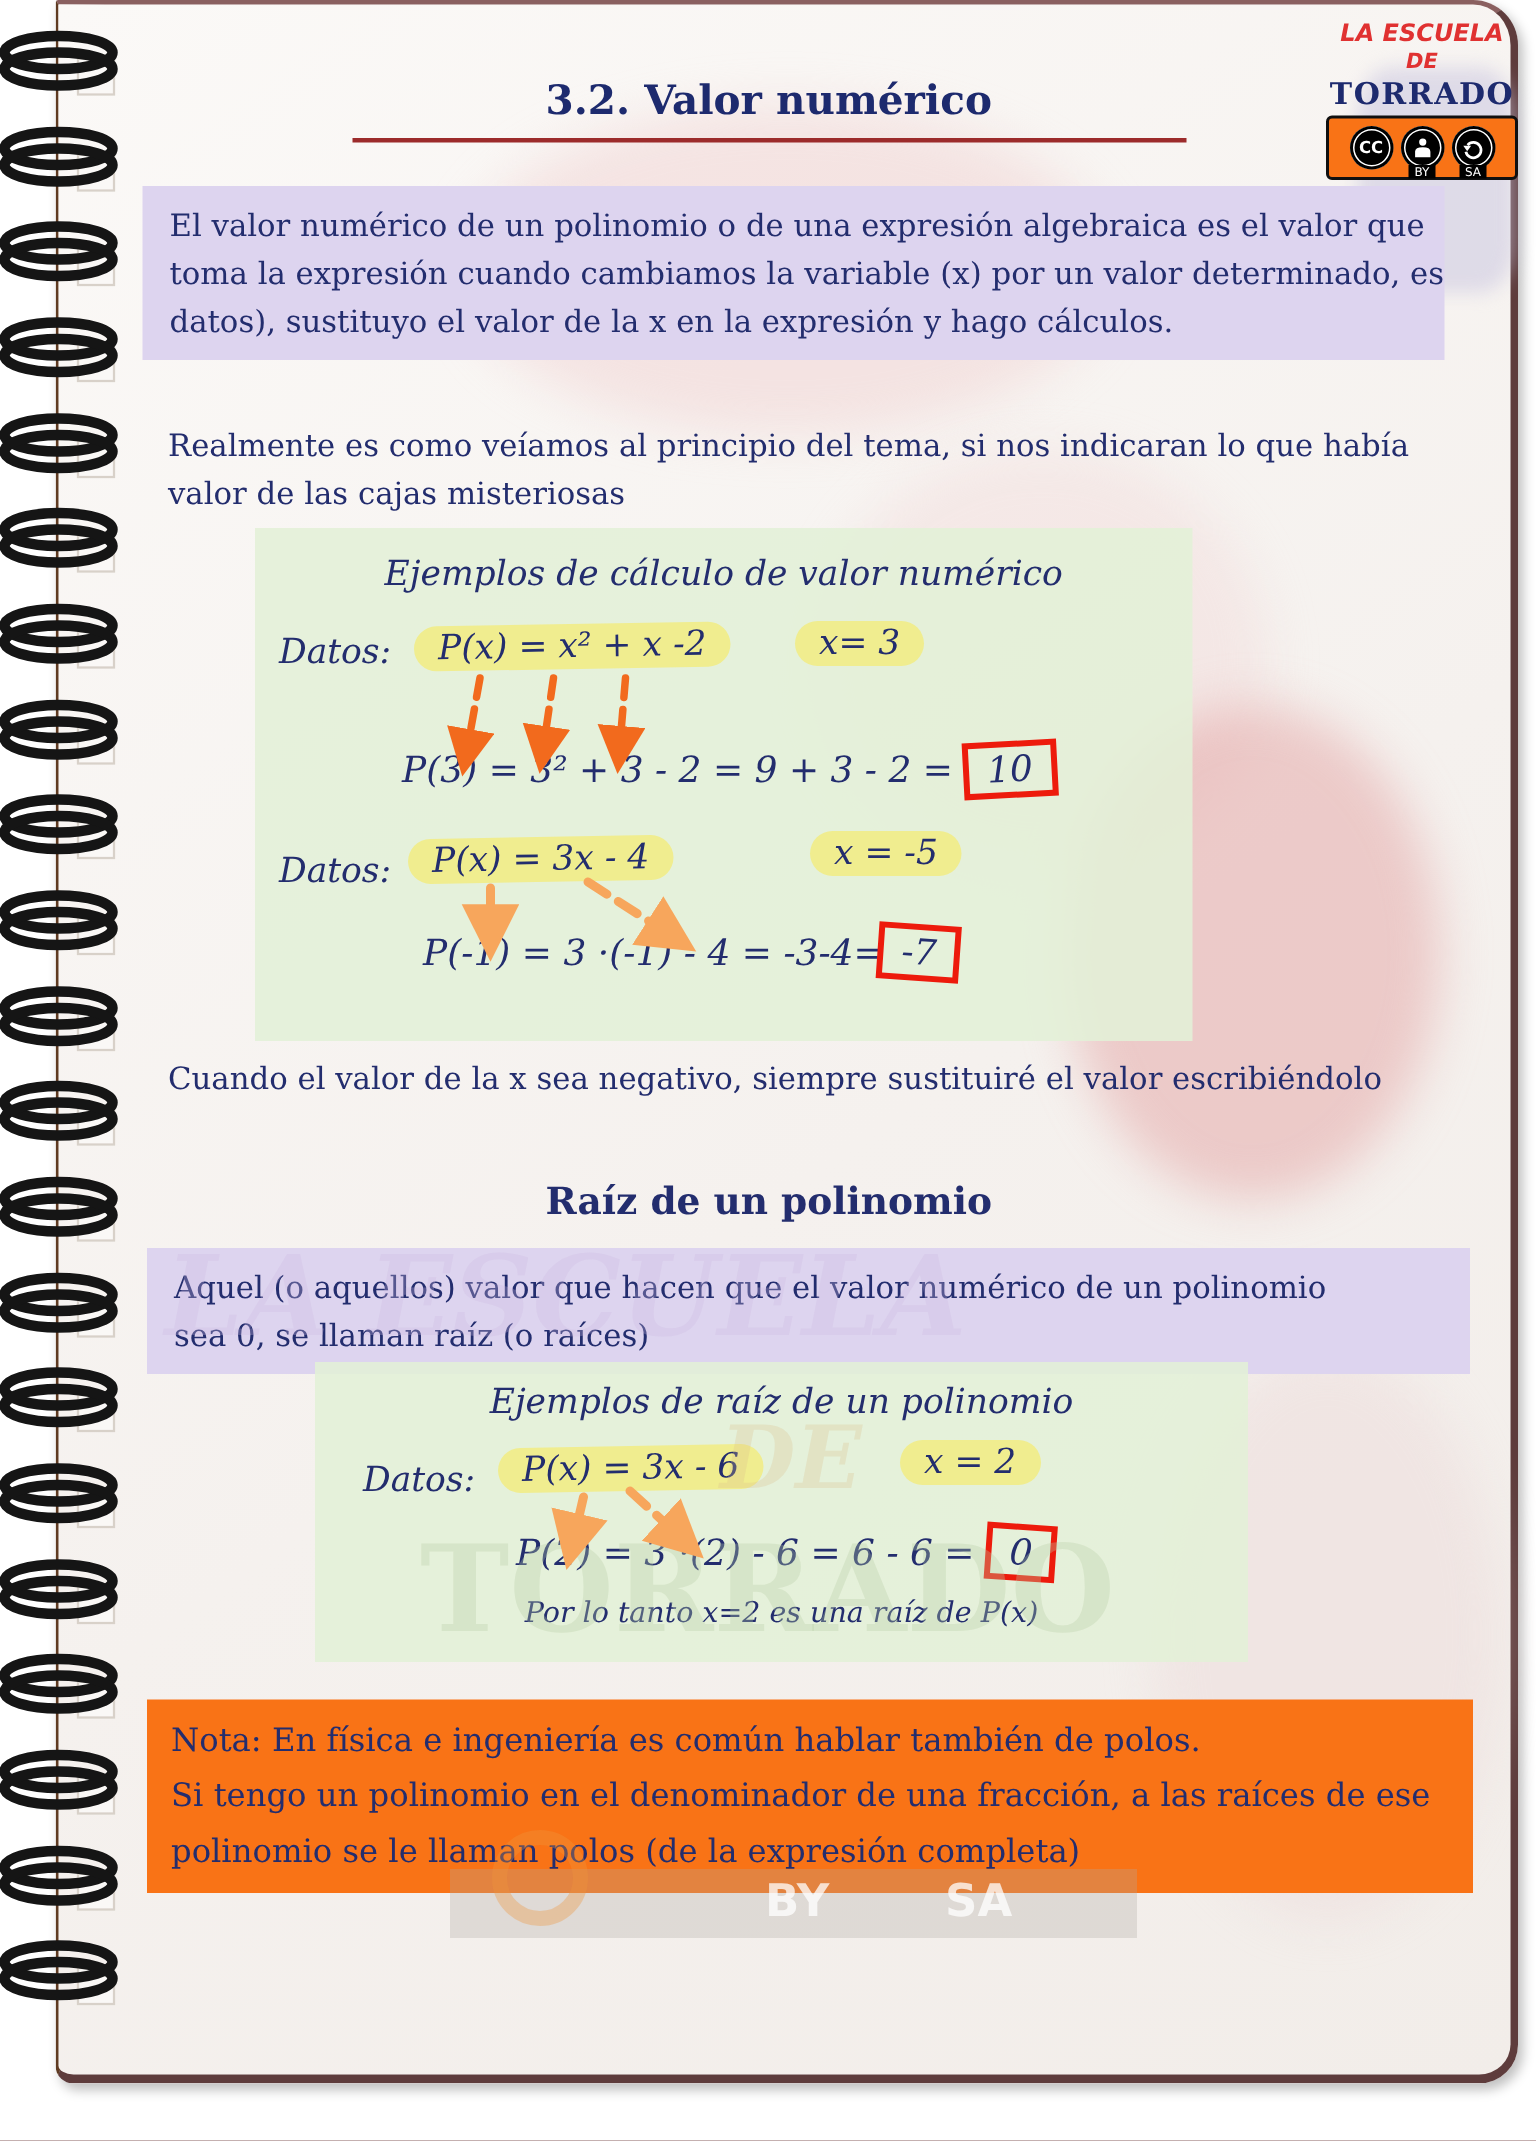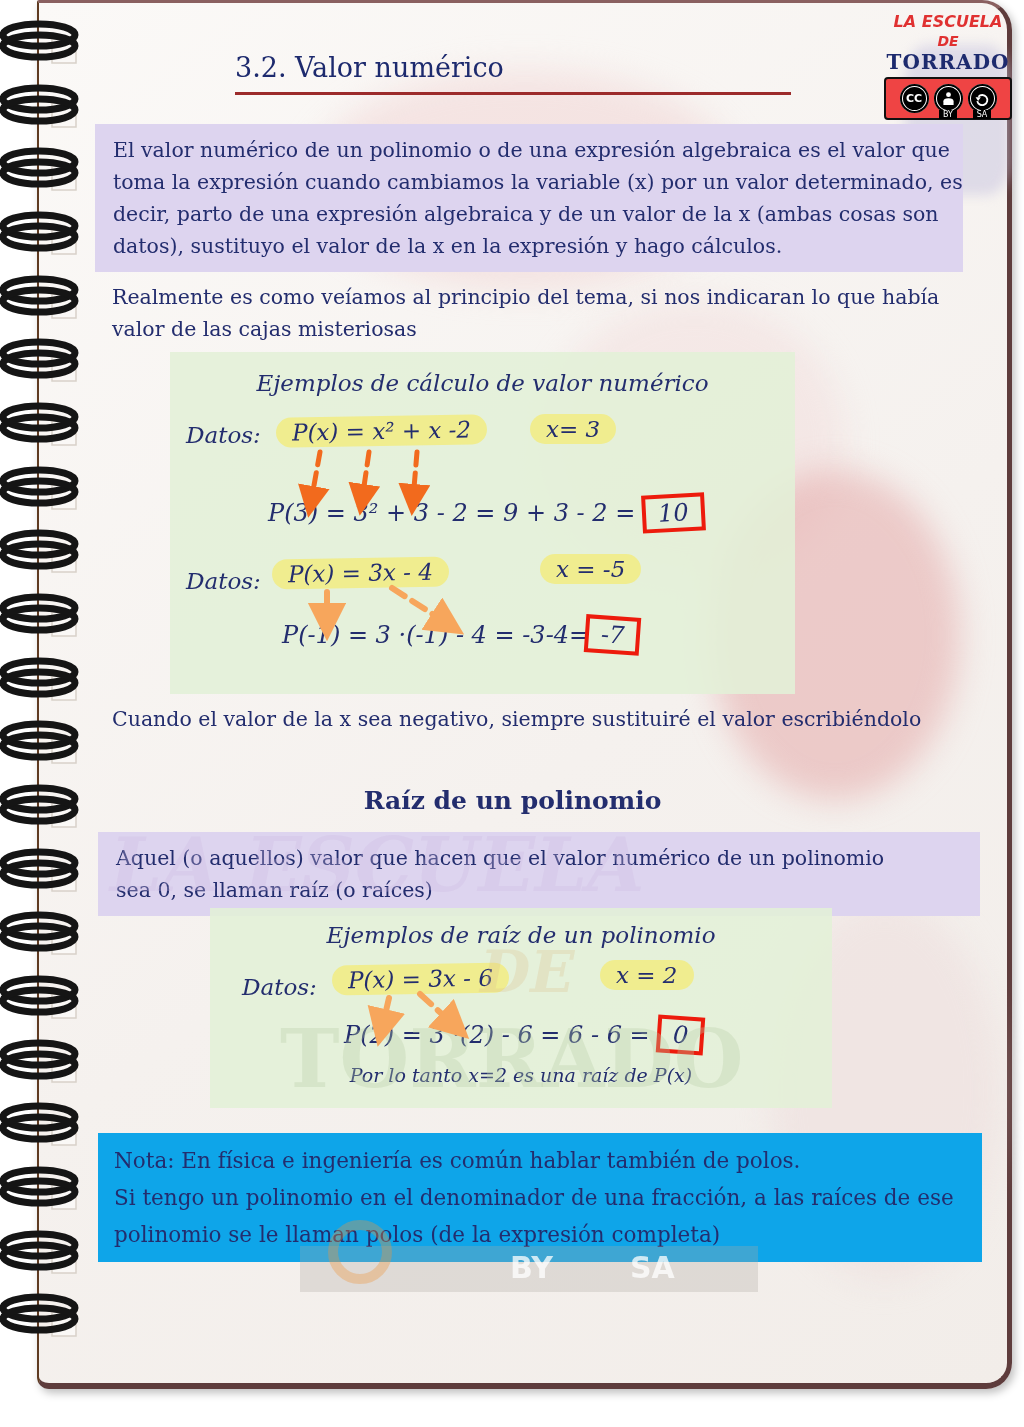--- a/index.html
+++ b/index.html
@@ -5,31 +5,31 @@
   html,body{margin:0;padding:0;}
   body{width:1024px;height:1427px;position:relative;background:#ffffff;overflow:hidden;
        font-family:"DejaVu Serif", serif;color:#232d6e;}
   .paper{position:absolute;left:37px;top:0;width:968px;height:1380px;
          background:linear-gradient(145deg,#fbf9f7 0%,#f5f1ee 55%,#f2ede9 100%);
          border-top:3px solid #8a6060;border-right:5px solid #5e3c3c;border-bottom:6px solid #5e3c3c;
          border-left:2px solid #5f3b22;
          border-radius:2px 30px 26px 12px;box-shadow:3px 4px 8px rgba(0,0,0,.25);}
   .blob{position:absolute;border-radius:50%;filter:blur(16px);pointer-events:none;}
   
-  .title{position:absolute;left:235px;top:52px;width:555px;
-         font-size:27px;font-weight:normal;color:#1d2a6e;}
+  .title{position:absolute;left:235px;top:52px;width:555px;text-align:center;
+         font-size:27px;font-weight:bold;color:#1d2a6e;}
   .title-underline{position:absolute;left:235px;top:92px;width:556px;height:3px;background:#9c2b2b;}
   
   .logo{position:absolute;left:884px;top:12px;width:128px;text-align:center;}
   .logo-l1{font-family:"DejaVu Sans",sans-serif;font-style:italic;font-weight:bold;
            font-size:16px;color:#e03131;white-space:nowrap;}
   .logo-l2{font-family:"DejaVu Sans",sans-serif;font-style:italic;font-weight:bold;
            font-size:14px;color:#e03131;margin-top:2px;}
   .logo-l3{font-size:20px;font-weight:bold;color:#1d2a6e;letter-spacing:1px;margin-top:1px;}
-  .cc-badge{margin-top:3px;background:#ef4444;border:2px solid #101010;border-radius:4px;
+  .cc-badge{margin-top:3px;background:#f97316;border:2px solid #101010;border-radius:4px;
             display:flex;justify-content:center;align-items:flex-start;gap:5px;padding:5px 4px 2px 4px;height:43px;box-sizing:border-box;}
   .cc-item{display:flex;flex-direction:column;align-items:center;}
   .cc-circle{width:29px;height:29px;background:#000;border-radius:50%;display:flex;
              align-items:center;justify-content:center;box-shadow:inset 0 0 0 2px #000,inset 0 0 0 3px #fff;}
   .cc-cc{color:#fff;font-family:"DejaVu Sans",sans-serif;font-weight:bold;font-size:11px;}
   .cc-tag{background:#000;color:#fff;font-family:"DejaVu Sans",sans-serif;font-size:8px;
           line-height:9px;padding:0 4px;margin-top:-3px;}
   
   .pbox{position:absolute;background:#ddd4ef;padding:10px 18px;font-size:20.5px;line-height:32px;}
   .freepara{position:absolute;font-size:20.5px;line-height:32px;}
@@ -37,21 +37,21 @@
   .gbox{position:absolute;background:rgba(227,240,215,.88);font-style:italic;}
   .gbox-heading{position:absolute;width:100%;text-align:center;font-size:23px;}
   .datos{position:absolute;font-size:23px;}
   .pill{position:absolute;background:#f0ed8f;border-radius:15px;padding:2px 16px;
         font-size:23px;white-space:nowrap;}
   .eq{position:absolute;font-size:24px;white-space:nowrap;display:flex;align-items:center;}
   .redbox{display:inline-block;border:4px solid #ed1b0c;padding:1px 12px;margin-left:7px;
           transform:rotate(-3deg);background:transparent;}
   .root-heading{position:absolute;left:235px;top:786px;width:555px;text-align:center;
                 font-size:25px;font-weight:bold;}
-  .cyanbox{position:absolute;left:98px;top:1133px;width:884px;background:#0ea5e9;
+  .cyanbox{position:absolute;left:98px;top:1133px;width:884px;background:#f97316;
            padding:9px 16px;font-size:21.5px;line-height:37px;box-sizing:border-box;}
   .conclusion{position:absolute;width:100%;text-align:center;font-size:19px;}
   
   .wm-text{position:absolute;font-style:italic;font-weight:bold;pointer-events:none;white-space:nowrap;}
   .wm-badge{position:absolute;left:300px;top:1246px;width:458px;height:46px;
             background:rgba(175,170,163,.30);pointer-events:none;}
   .wm-badge-circle{position:absolute;left:28px;top:-26px;width:64px;height:64px;border-radius:50%;
             border:10px solid rgba(238,150,60,.35);box-sizing:border-box;}
   .wm-by,.wm-sa{position:absolute;top:4px;font-family:"DejaVu Sans",sans-serif;font-weight:bold;
             font-size:30px;color:rgba(255,255,255,.75);}
@@ -100,21 +100,20 @@
           </svg>
       </div>
       <div class="cc-tag">SA</div>
     </div>
   </div>
 </div>
 
 <div class="pbox" style="left:95px;top:124px;width:832px;">
   <div class="nowrap">El valor numérico de un polinomio o de una expresión algebraica es el valor que</div>
   <div class="nowrap">toma la expresión cuando cambiamos la variable (x) por un valor determinado, es</div>
-  <div class="nowrap">decir, parto de una expresión algebraica y de un valor de la x (ambas cosas son</div>
   <div class="nowrap">datos), sustituyo el valor de la x en la expresión y hago cálculos.</div>
 </div>
 
 <div class="freepara" style="left:112px;top:281px;">
   <div class="nowrap">Realmente es como veíamos al principio del tema, si nos indicaran lo que había</div>
   <div class="nowrap">valor de las cajas misteriosas</div>
 </div>
 
 <div class="gbox" style="left:170px;top:352px;width:625px;height:342px;">
   <div class="gbox-heading" style="top:18px;">Ejemplos de cálculo de valor numérico</div>

